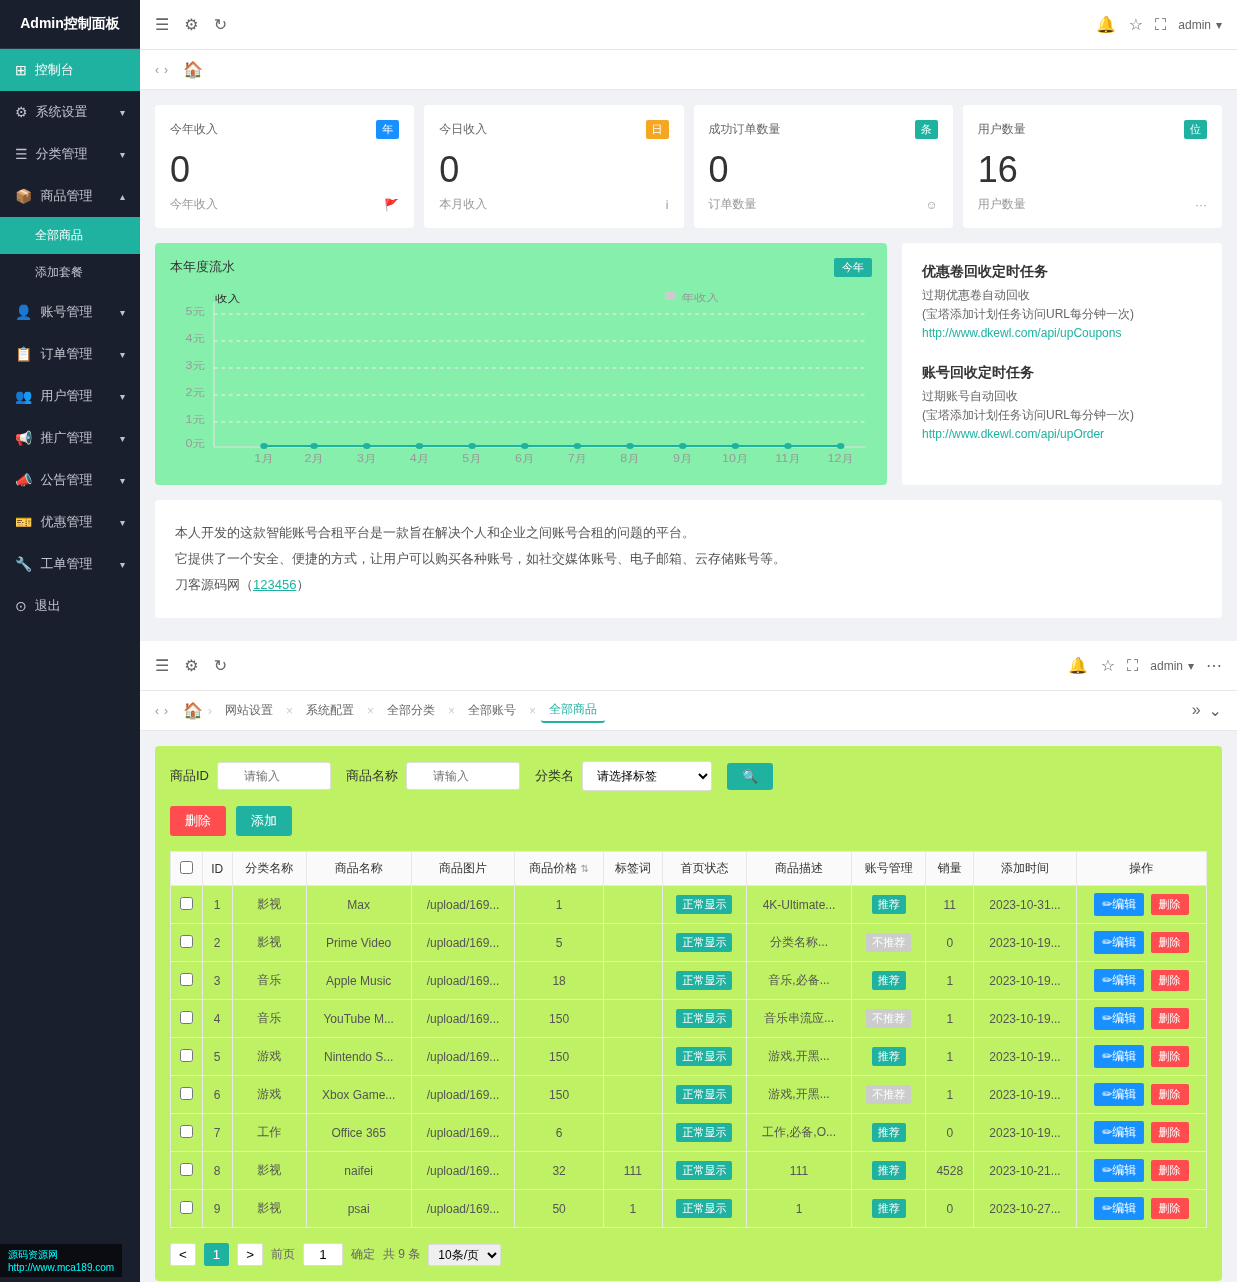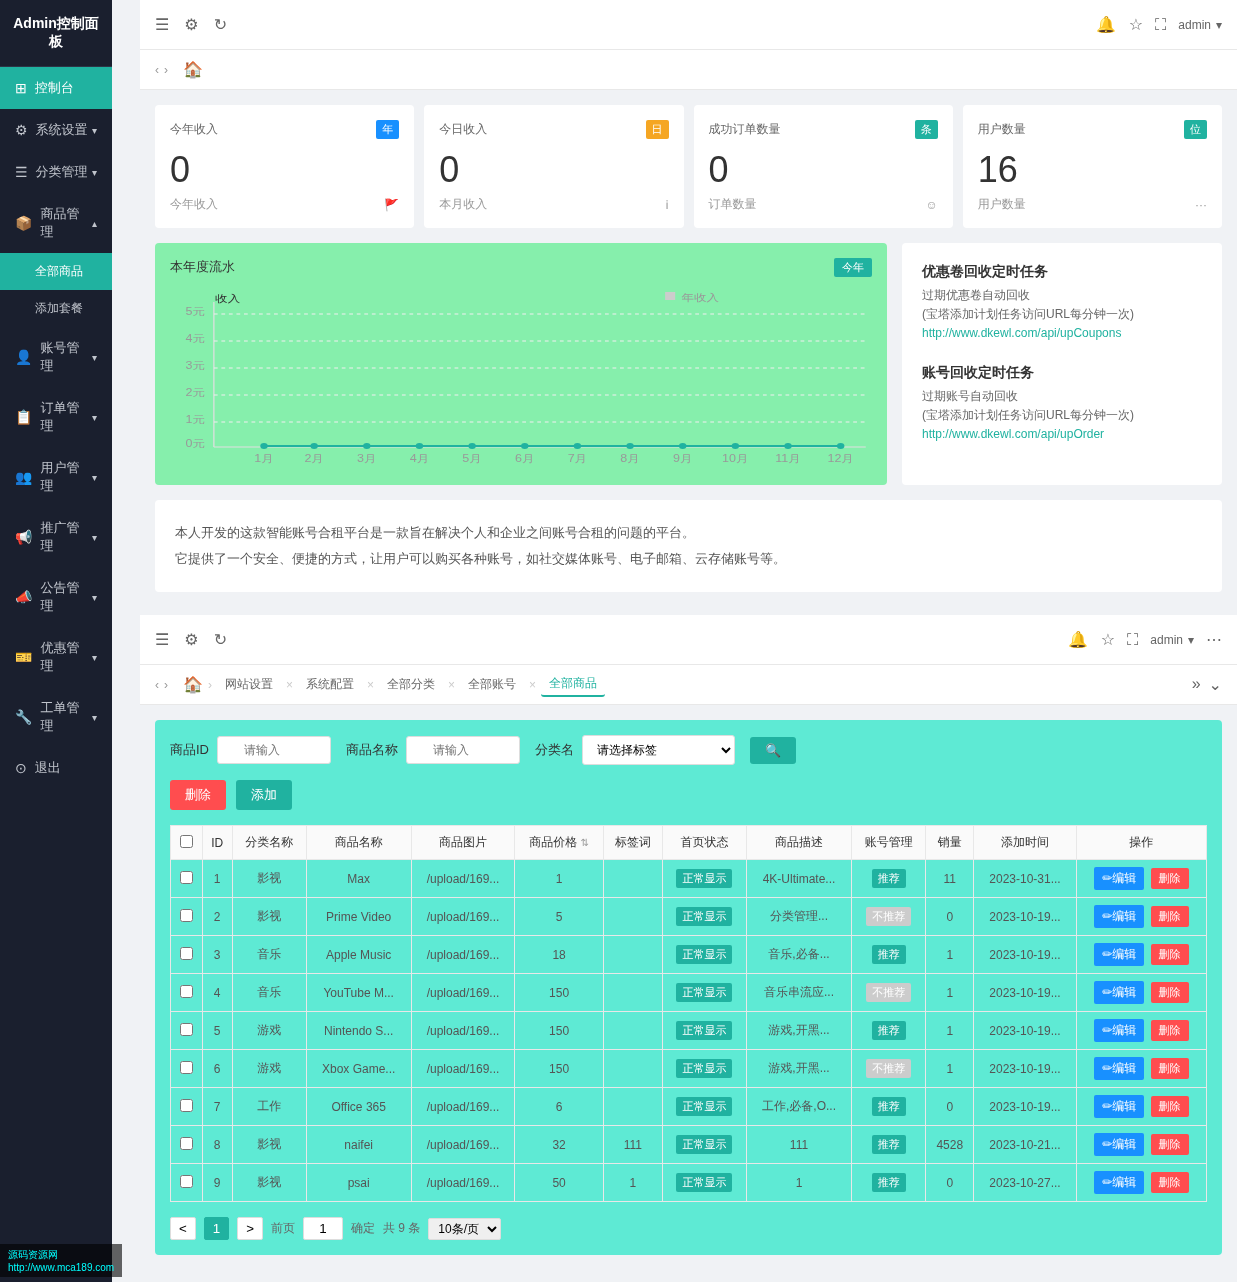--- a/index.html
+++ b/index.html
@@ -1,20 +1,20 @@
 <!DOCTYPE html>
 <html><head>
   <meta charset="utf-8">
   <style>
     * { box-sizing: border-box; margin: 0; padding: 0; }
     body { font-family: 'Microsoft YaHei', Arial, sans-serif; font-size: 12px; background: #f0f2f5; color: #333; }
 
     
     .sidebar {
-      position: fixed; left: 0; top: 0; width: 112px; height: 100%;
+      position: fixed; left: 0; top: 0; width: 140px; height: 100%;
       background: #1a1f2e; color: #c0c4cc; z-index: 100;
       display: flex; flex-direction: column;
     }
     .sidebar-logo {
       background: #1a1f2e; color: #fff; padding: 15px 10px;
       font-size: 14px; font-weight: bold; text-align: center;
       border-bottom: 1px solid #2d3446;
     }
     .sidebar-item {
       display: flex; align-items: center; padding: 12px 15px;
@@ -125,31 +125,31 @@
     }
     .info-link { color: #20b2a0; }
 
     
     svg.line-chart { width: 100%; height: 180px; }
 
     
     .panel-separator { height: 8px; background: #f0f2f5; }
 
     
-    .table-section { margin: 15px; background: #5eead4; border-radius: 4px; padding: 15px; }
+    .table-section { margin: 15px; background: #bef264; border-radius: 4px; padding: 15px; }
     .search-row { display: flex; align-items: center; gap: 15px; margin-bottom: 15px; flex-wrap: wrap; }
     .search-field { display: flex; align-items: center; gap: 8px; }
     .search-field label { color: #333; white-space: nowrap; font-size: 13px; }
     .search-input {
       padding: 6px 26px; border: 1px solid #ddd; border-radius: 3px;
       font-size: 12px; width: 114px;
     }
     .search-select {
       padding: 6px 10px; border: 1px solid #ddd; border-radius: 3px;
-      font-size: 12px; width: 153px; background: #fff;
+      font-size: 12px; width: 130px; background: #fff;
     }
     .search-btn {
       padding: 6px 15px; background: #20b2a0; color: #fff;
       border: none; border-radius: 3px; cursor: pointer; font-size: 13px;
     }
     .action-row { display: flex; gap: 10px; margin-bottom: 15px; }
     .btn-delete { padding: 6px 15px; background: #ff4d4f; color: #fff; border: none; border-radius: 3px; cursor: pointer; font-size: 13px; }
     .btn-add { padding: 6px 15px; background: #20b2a0; color: #fff; border: none; border-radius: 3px; cursor: pointer; font-size: 13px; }
 
     
@@ -412,20 +412,23 @@
             (宝塔添加计划任务访问URL每分钟一次)<br>
             <span style="color:#20b2a0;">http://www.dkewl.com/api/upOrder</span>
           </div>
         </div>
       </div>
     </div>
 
     <div class="info-section">
       <div>本人开发的这款智能账号合租平台是一款旨在解决个人和企业之间账号合租的问题的平台。</div>
       <div>它提供了一个安全、便捷的方式，让用户可以购买各种账号，如社交媒体账号、电子邮箱、云存储账号等。</div>
+      <div>
+        刀客源码网（<a class="info-link" href="#">123456</a>）
+      </div>
     </div>
   </div>
 
   <div class="panel-separator"></div>
 
   <div class="panel">
 
     <div class="topbar">
       <div class="topbar-left">
         <span class="topbar-icon">☰</span>
@@ -530,21 +533,21 @@
     </tr>
             <tr>
       <td><input type="checkbox" style=""></td>
       <td>2</td>
       <td>影视</td>
       <td>Prime Video</td>
       <td>/upload/169...</td>
       <td>5</td>
       <td></td>
       <td><span class="status-badge status-normal">正常显示</span></td>
-      <td>分类管理...</td>
+      <td>分类名称...</td>
       <td><span class="recommend-no">不推荐</span></td>
       <td>0</td>
       <td>2023-10-19...</td>
       <td>
         <button class="btn-edit">✏编辑</button>
         <button class="btn-del">删除</button>
       </td>
     </tr>
             <tr>
       <td><input type="checkbox" style=""></td>

